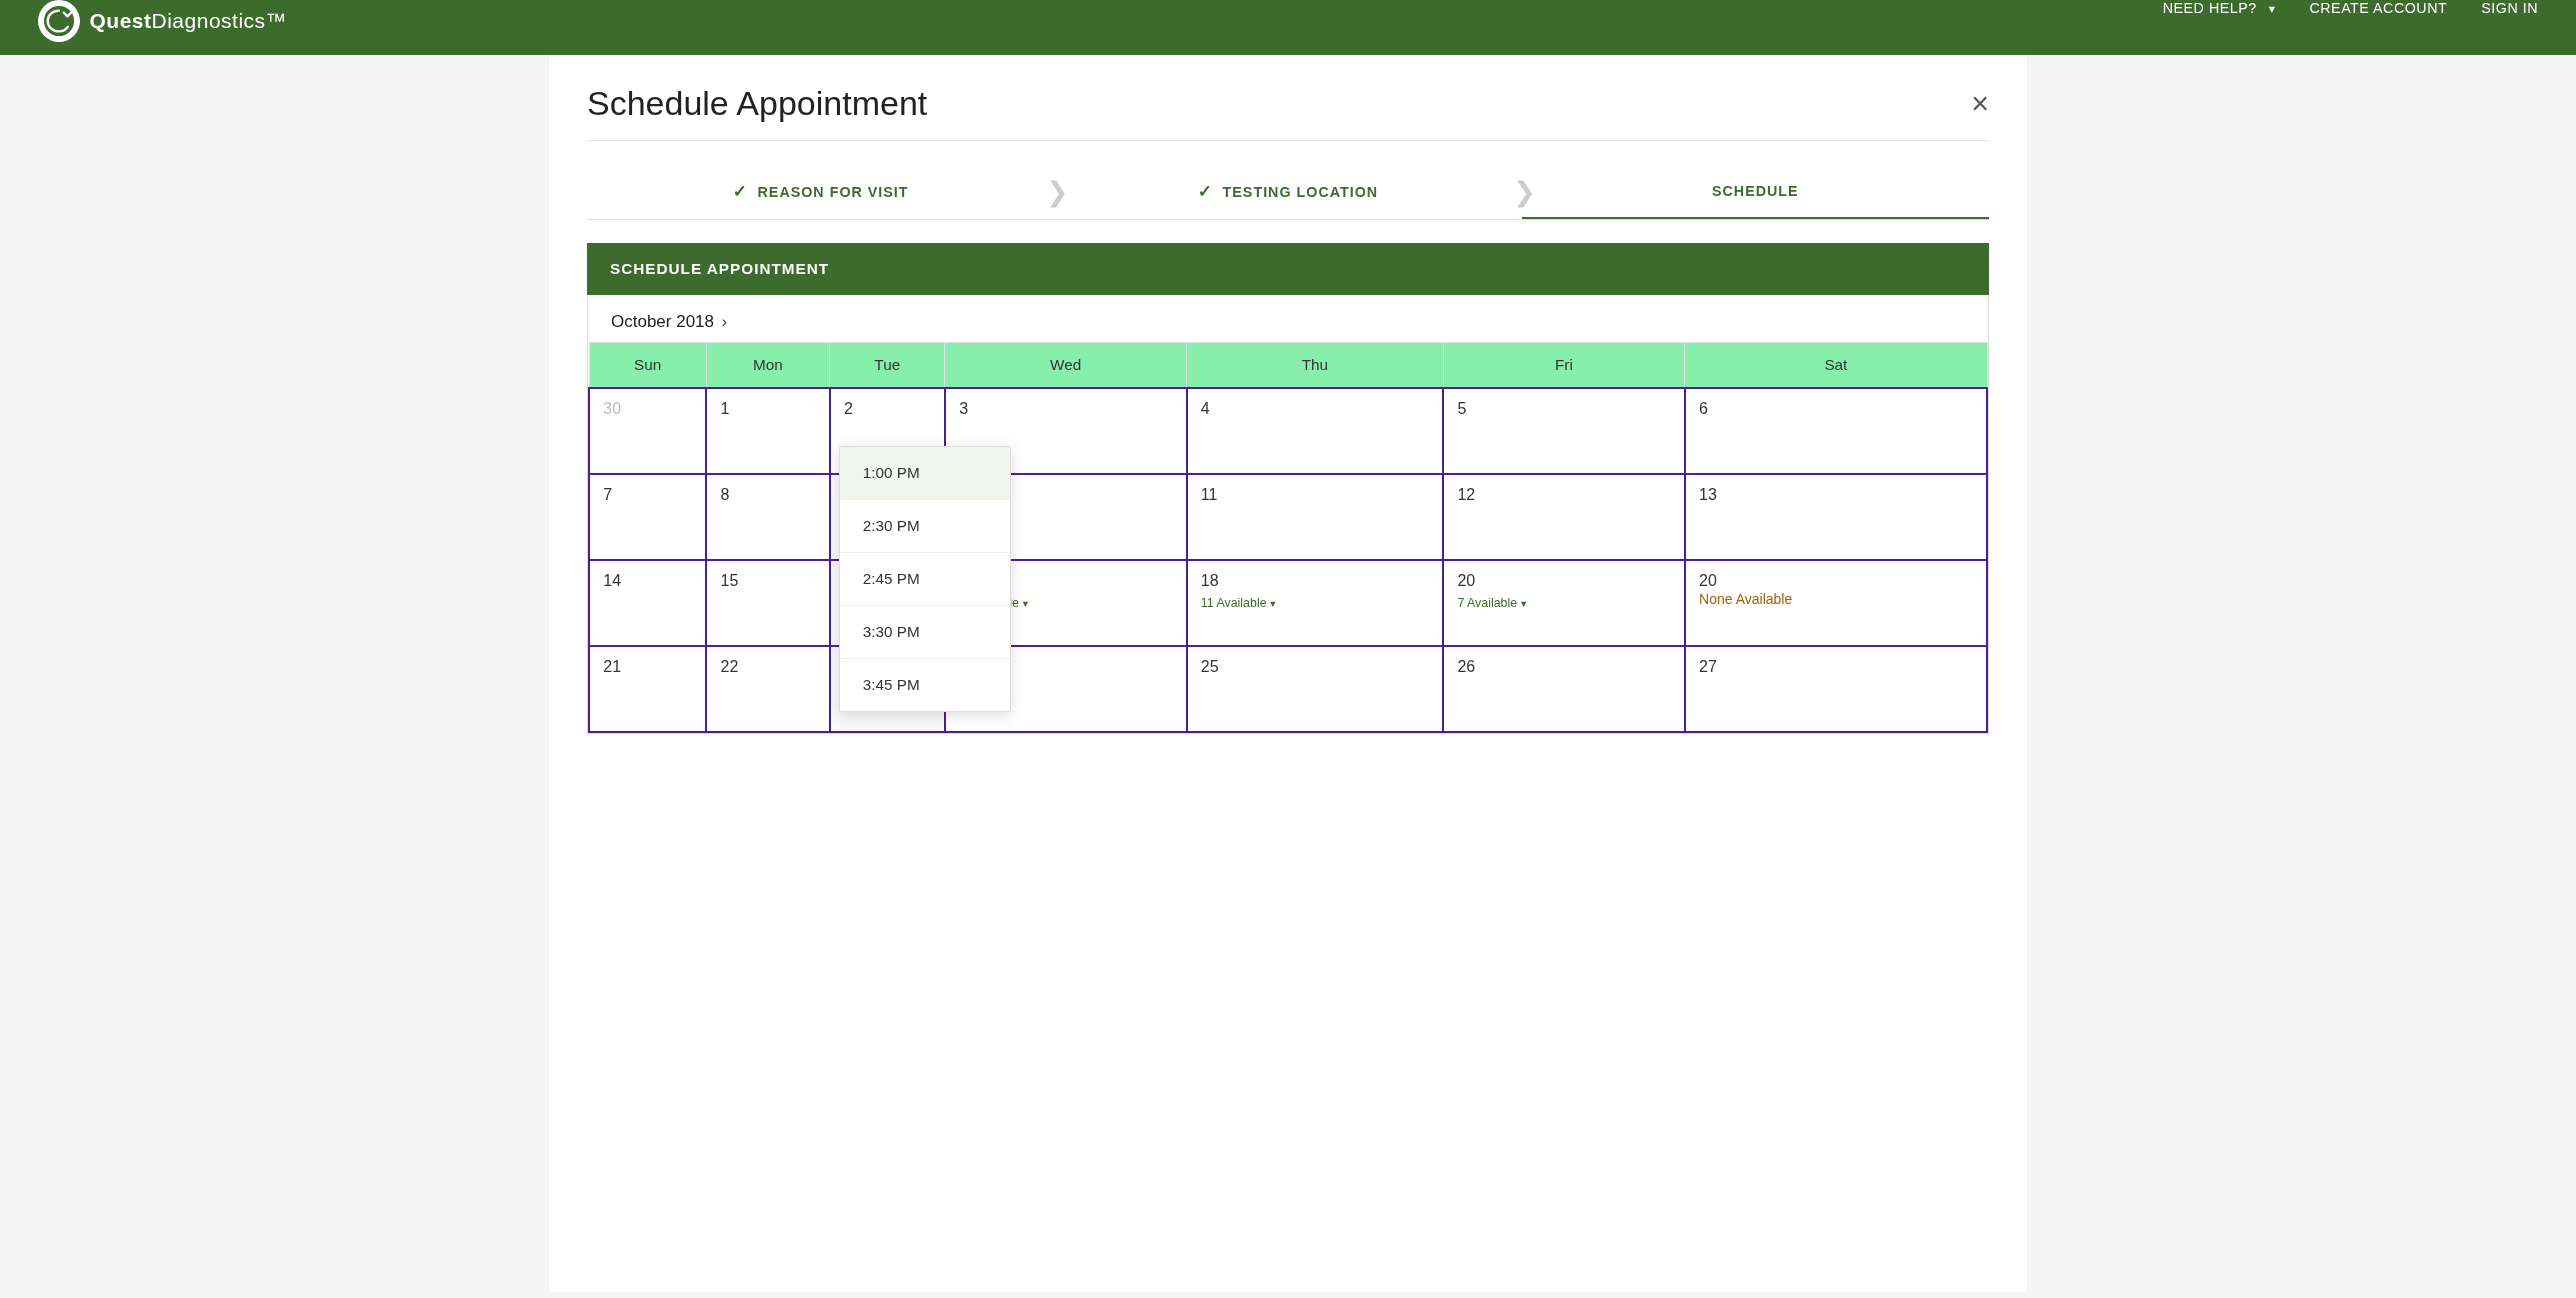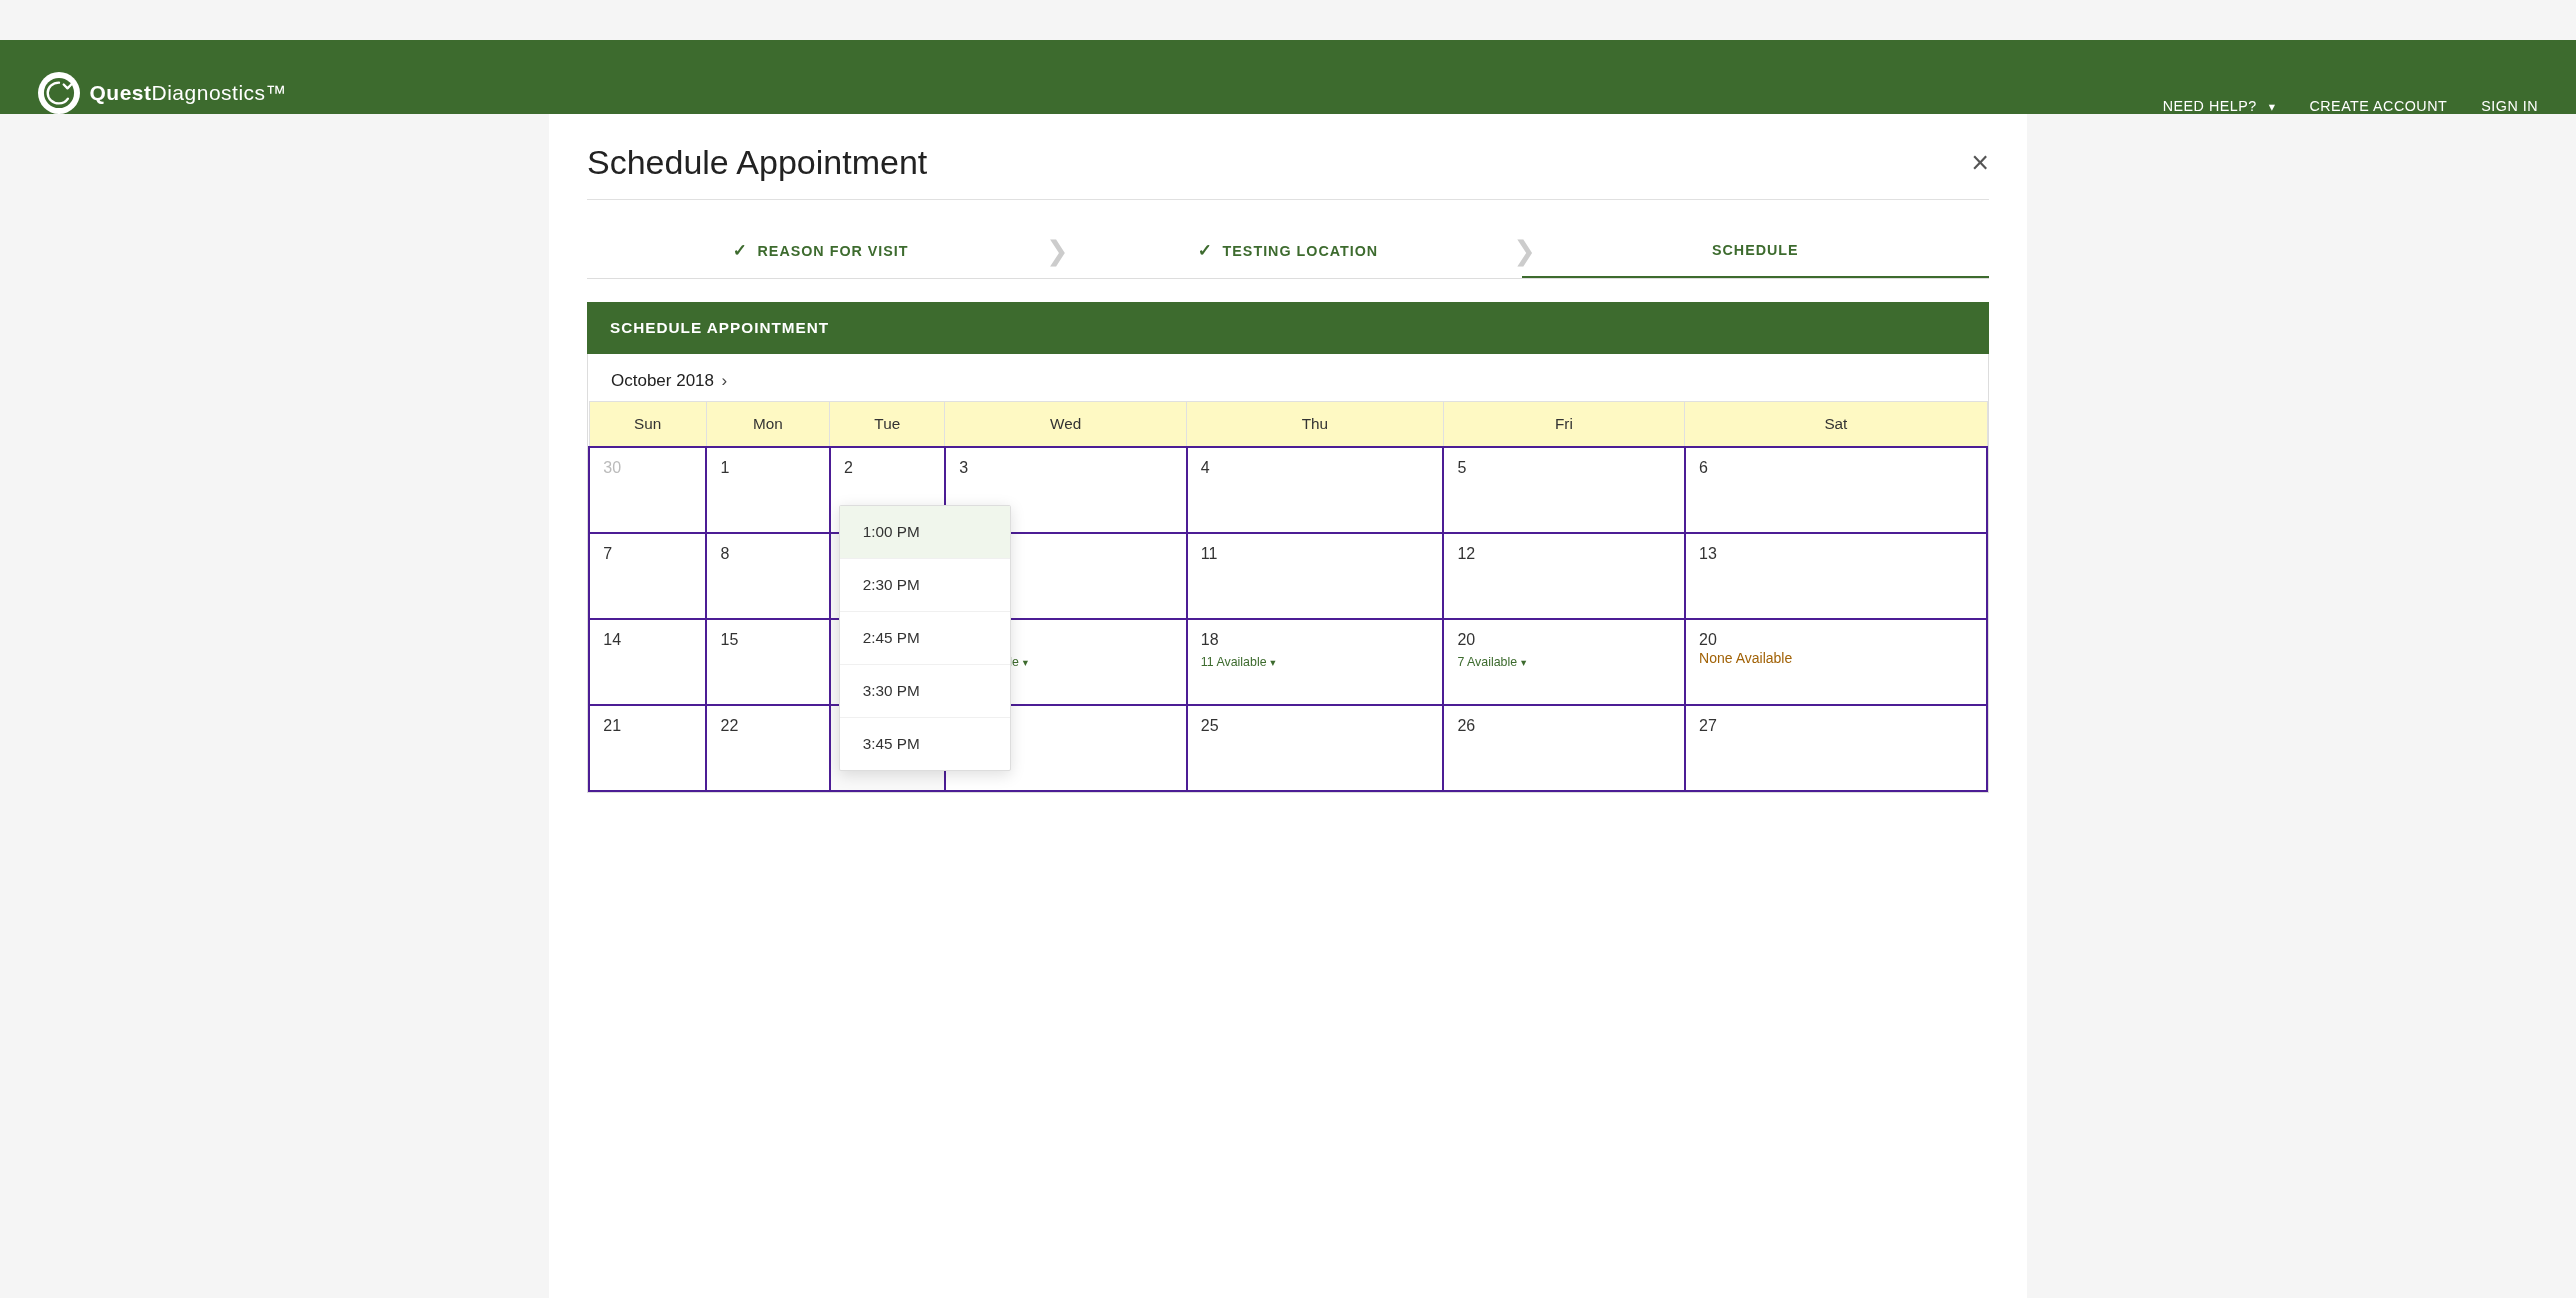--- a/index.html
+++ b/index.html
@@ -2,25 +2,24 @@
 <html><head>
   <meta charset="utf-8">
   <style>
     * { box-sizing: border-box; margin: 0; padding: 0; }
     body { font-family: Arial, sans-serif; background: #f5f5f5; min-height: 100vh; }
 
     
     .header {
       background: #3d6b2e;
       display: flex;
-      align-items: flex-end;
+      align-items: flex-start;
       justify-content: space-between;
       padding: 0 38px;
-      height: 74px;
-      margin-top: 40px;
+      height: 55px;
     }
     .header-logo {
       display: flex;
       align-items: center;
       gap: 9.5px;
     }
     .logo-circle {
       width: 42px;
       height: 42px;
       background: white;
@@ -171,21 +170,21 @@
       border-collapse: collapse;
       position: relative;
     }
     .calendar-grid th {
       border: 1px solid #e0e0e0;
       padding: 13.3px 9.5px;
       font-size: 15.3px;
       font-weight: 400;
       color: #333;
       text-align: center;
-      background: #fef9c3;
+      background: #86efac;
     }
     .calendar-grid td {
       border: 2px solid #4c1d95;
       padding: 11.4px 13.3px;
       font-size: 16px;
       color: #333;
       vertical-align: top;
       height: 86px;
       position: relative;
     }

